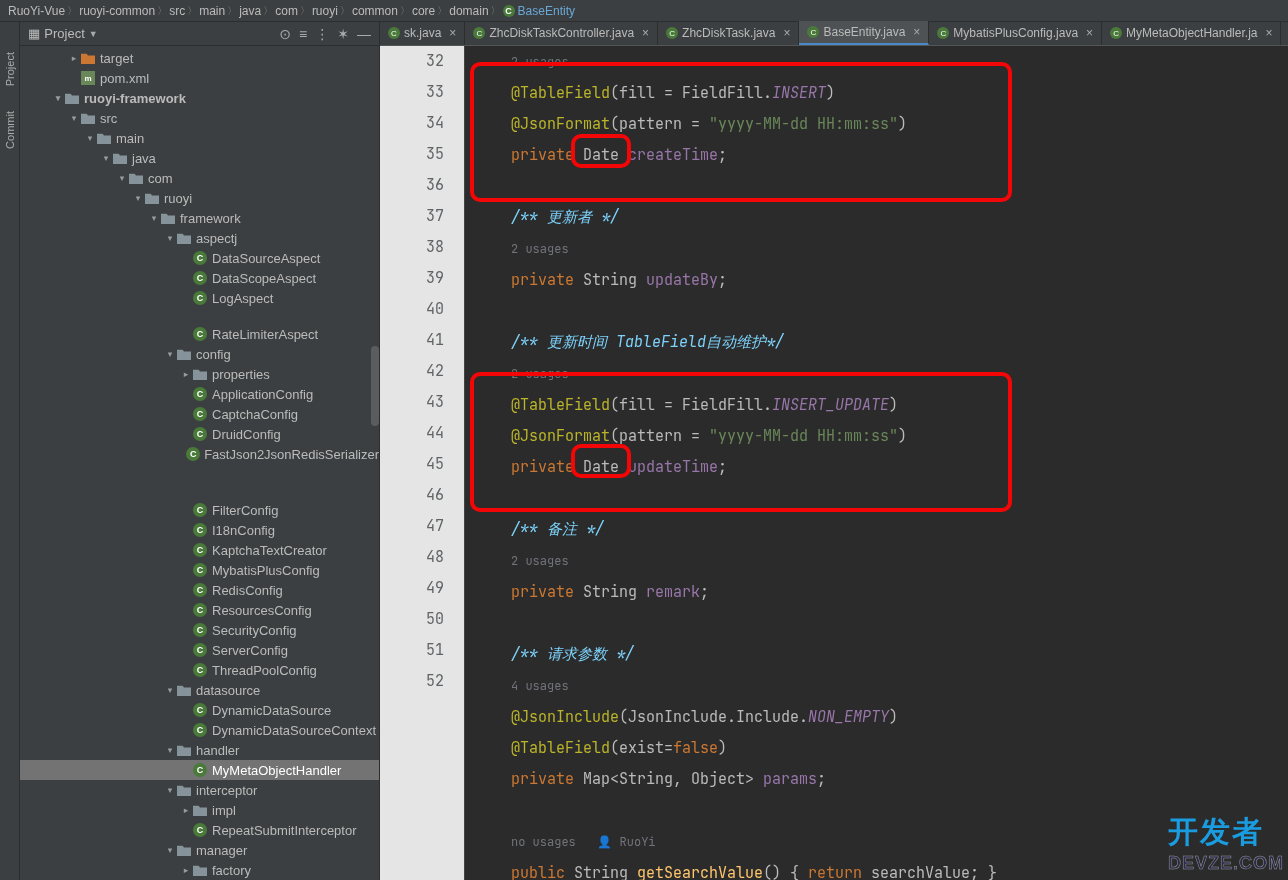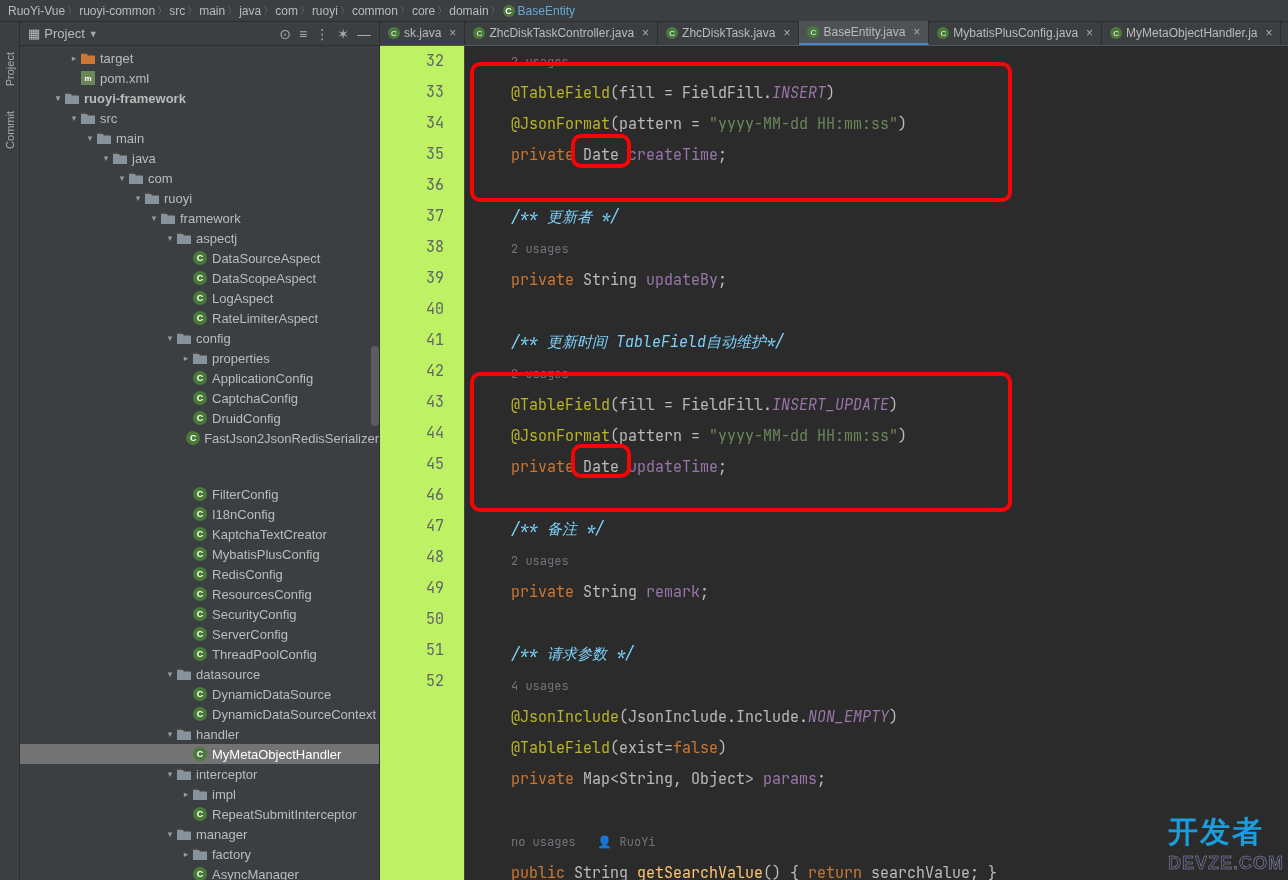--- a/index.html
+++ b/index.html
@@ -29,21 +29,21 @@
 .ico-class::before { content:"C"; }
 .ico-m { width:14px; height:14px; background:#6a8759; display:inline-flex; align-items:center; justify-content:center; color:#fff; font-size:8px; font-weight:bold; }
 .ico-m::before { content:"m"; }
 .editor-area { flex:1; display:flex; flex-direction:column; background:#2b2b2b; position:relative; }
 .tabs { height:24px; display:flex; background:#3c3f41; border-bottom:1px solid #515658; align-items:flex-end; }
 .tab-item { display:flex; align-items:center; height:24px; padding:0 8px; color:#bbb; font-size:12px; cursor:pointer; border-right:1px solid #2d2d2d; gap:4px; }
 .tab-item.active { background:#4e5254; border-bottom:2px solid #4a88c7; }
 .tab-item .tab-ico { width:12px; height:12px; border-radius:50%; background:#4a7a3a; display:inline-flex; align-items:center; justify-content:center; font-size:8px; color:#fff; }
 .tab-item .close { color:#aaa; font-size:12px; cursor:pointer; margin-left:4px; }
 .editor-body { display:flex; flex:1; overflow:hidden; font-family:"JetBrains Mono","Consolas",monospace; font-size:15px; line-height:31px; position:relative; }
-.gutter { width:85px; background:#bef264; color:#606366; text-align:right; padding-right:20px; border-right:1px solid #444; }
+.gutter { width:85px; background:#e5e5e5; color:#606366; text-align:right; padding-right:20px; border-right:1px solid #444; }
 .code { flex:1; padding-left:10px; position:relative; }
 .code-line { white-space:pre; }
 .kw { color:#cc7832; }
 .anno { color:#bbb529; }
 .str { color:#6a8759; }
 .italic { font-style:italic; color:#9876aa; }
 .cmt { color:#7dd3fc; font-style:italic; }
 .usages { color:#72737a; font-size:12px; font-style:normal; }
 .type { color:#bbbbbb; }
 .name { color:#9876aa; }
@@ -187,21 +187,21 @@
           </span>
           <span>DataScopeAspect</span>
         </div>
         <div class="tree-row" style="padding-left: 160px;">
           <span class="arrow"></span>
           <span class="icon">
             <span class="ico-class"></span>
           </span>
           <span>LogAspect</span>
         </div>
-        <div class="tree-row" style="padding-left: 160px;">
+        <div class="tree-row" style="padding-left: 160px; margin-top: 16px;">
           <span class="arrow"></span>
           <span class="icon">
             <span class="ico-class"></span>
           </span>
           <span>RateLimiterAspect</span>
         </div>
         <div class="tree-row" style="padding-left: 144px;">
           <span class="arrow">▾</span>
           <span class="icon">
             <span class="ico-folder"></span>

